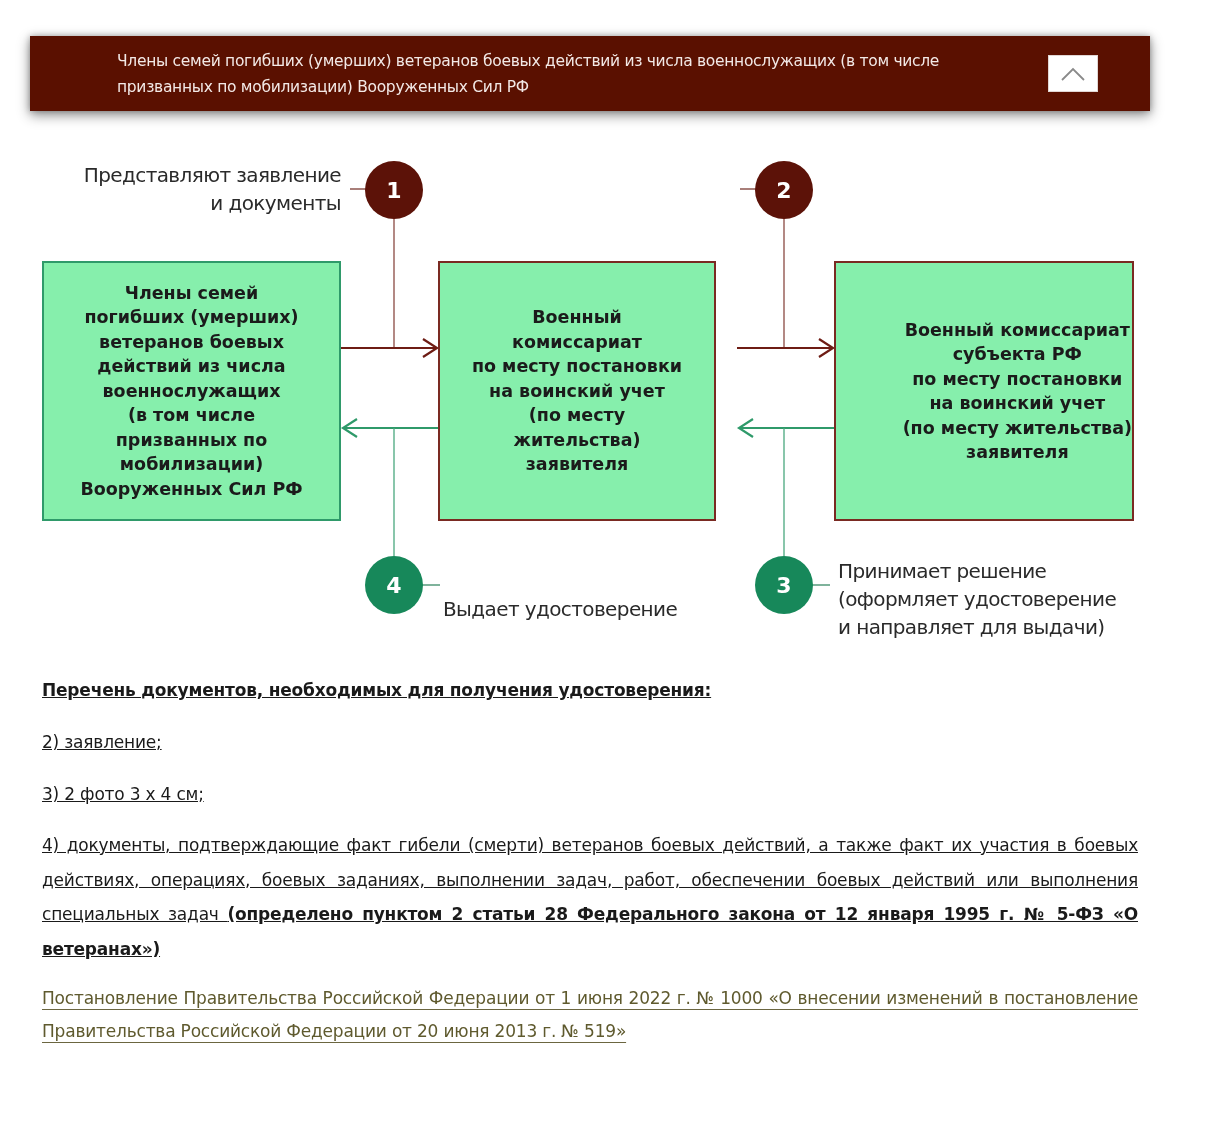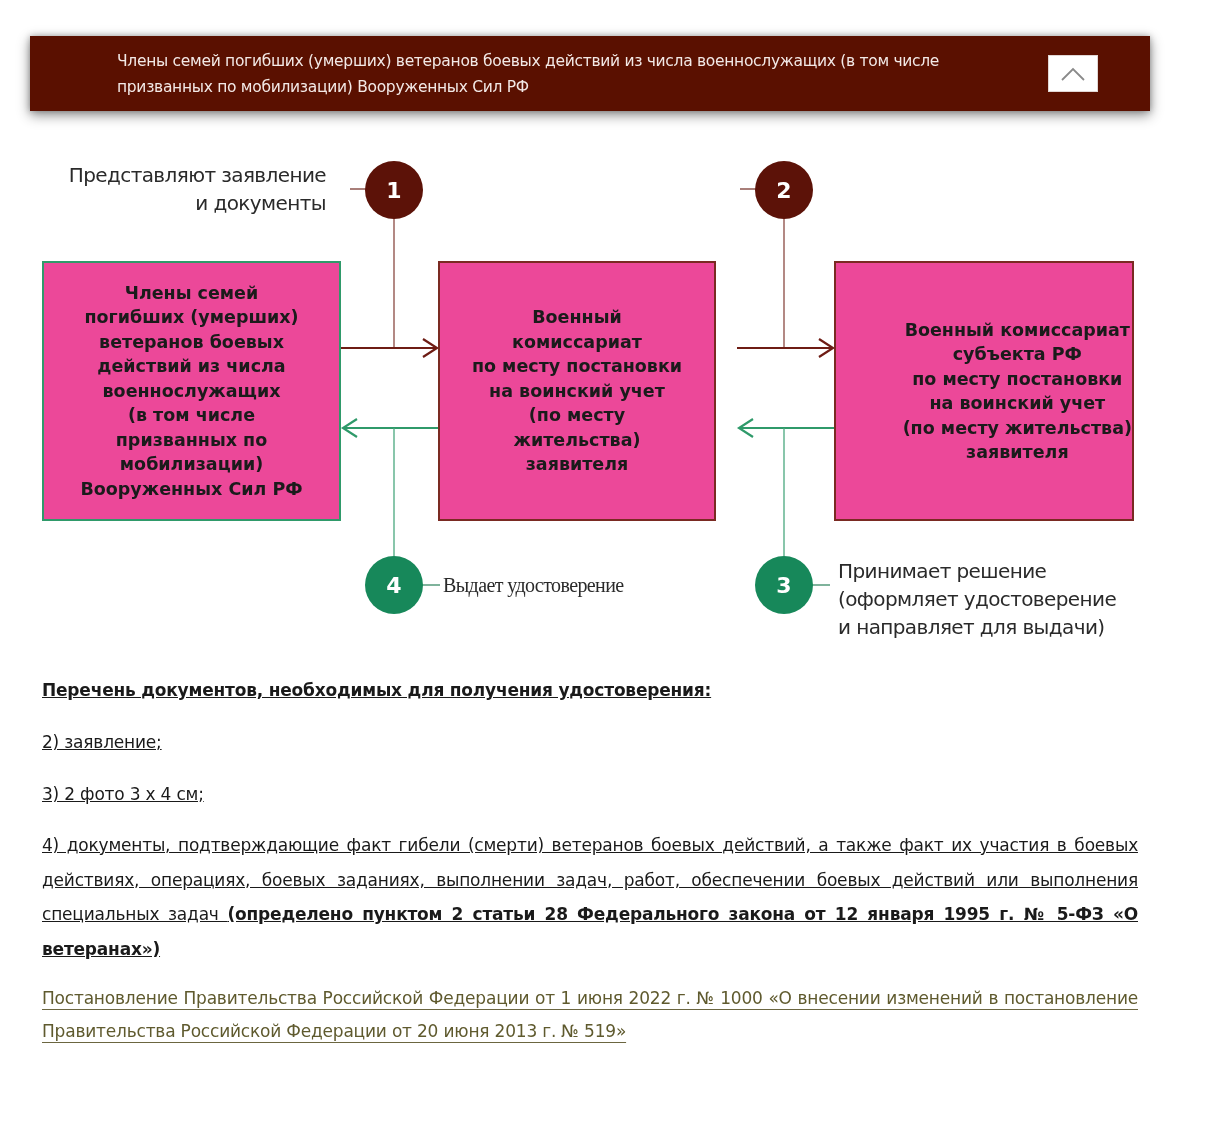--- a/index.html
+++ b/index.html
@@ -13,21 +13,21 @@
     letter-spacing: -0.3px; }
   .collapse-btn { position: absolute; left: 1018px; top: 19px; width: 50px; height: 37px;
     background: #ffffff; border: 1px solid #e0d6d4; box-sizing: border-box; cursor: pointer;
     display: flex; align-items: center; justify-content: center; }
 
   .diagram { position: absolute; left: 0; top: 0; width: 1206px; height: 660px; pointer-events: none; }
   .diagram .hit { pointer-events: auto; }
 
   .box { position: absolute; box-sizing: border-box; display: flex; align-items: center;
     justify-content: center; text-align: center; font-family: "DejaVu Sans", sans-serif;
-    font-weight: bold; font-size: 17.5px; line-height: 24.5px; color: #1b1b1b; background: #ec4899; }
+    font-weight: bold; font-size: 17.5px; line-height: 24.5px; color: #1b1b1b; background: #86efac; }
   .box-applicant { left: 42px; top: 261px; width: 299px; height: 260px; border: 2.5px solid #2f9a6a; }
   .box-local { left: 438px; top: 261px; width: 278px; height: 260px; border: 2.5px solid #7a2a22; }
   .box-regional { left: 834px; top: 261px; width: 300px; height: 260px; border: 2.5px solid #7a2a22; justify-content: flex-end; }
   .box span { white-space: pre-line; }
 
   .step-circle { position: absolute; width: 58px; height: 58px; border-radius: 50%;
     display: flex; align-items: center; justify-content: center; color: #fff;
     font-family: "DejaVu Sans", sans-serif; font-weight: bold; font-size: 22px; }
   .c-red { background: #5c1208; }
   .c-green { background: #17885a; }
@@ -106,28 +106,28 @@
   </div>
   <div class="box box-regional hit">
     <span>Военный комиссариат
 субъекта РФ
 по месту постановки
 на воинский учет
 (по месту жительства)
 заявителя</span>
   </div>
 
-  <div class="step-label right-align" style="left:28px; top:161px; width:298px;">Представляют заявление
+  <div class="step-label right-align" style="left:43px; top:161px; width:298px;">Представляют заявление
 и документы</div>
   <div class="step-circle c-red" style="left:365px; top:161px;">1</div>
 
   <div class="step-circle c-red" style="left:755px; top:161px;">2</div>
 
   <div class="step-circle c-green" style="left:365px; top:556px;">4</div>
-  <div class="step-label" style="left:443px; top:571px; width:320px;font-family:Liberation Serif, serif;">Выдает удостоверение</div>
+  <div class="step-label" style="left:443px; top:595px; width:320px;">Выдает удостоверение</div>
 
   <div class="step-circle c-green" style="left:755px; top:556px;">3</div>
   <div class="step-label" style="left:838px; top:557px; width:340px;">Принимает решение
 (оформляет удостоверение
 и направляет для выдачи)</div>
 </div>
 
 <div class="content">
   <p class="doc-heading">Перечень документов, необходимых для  получения удостоверения:</p>
   <p class="doc-item">2) заявление;</p>

